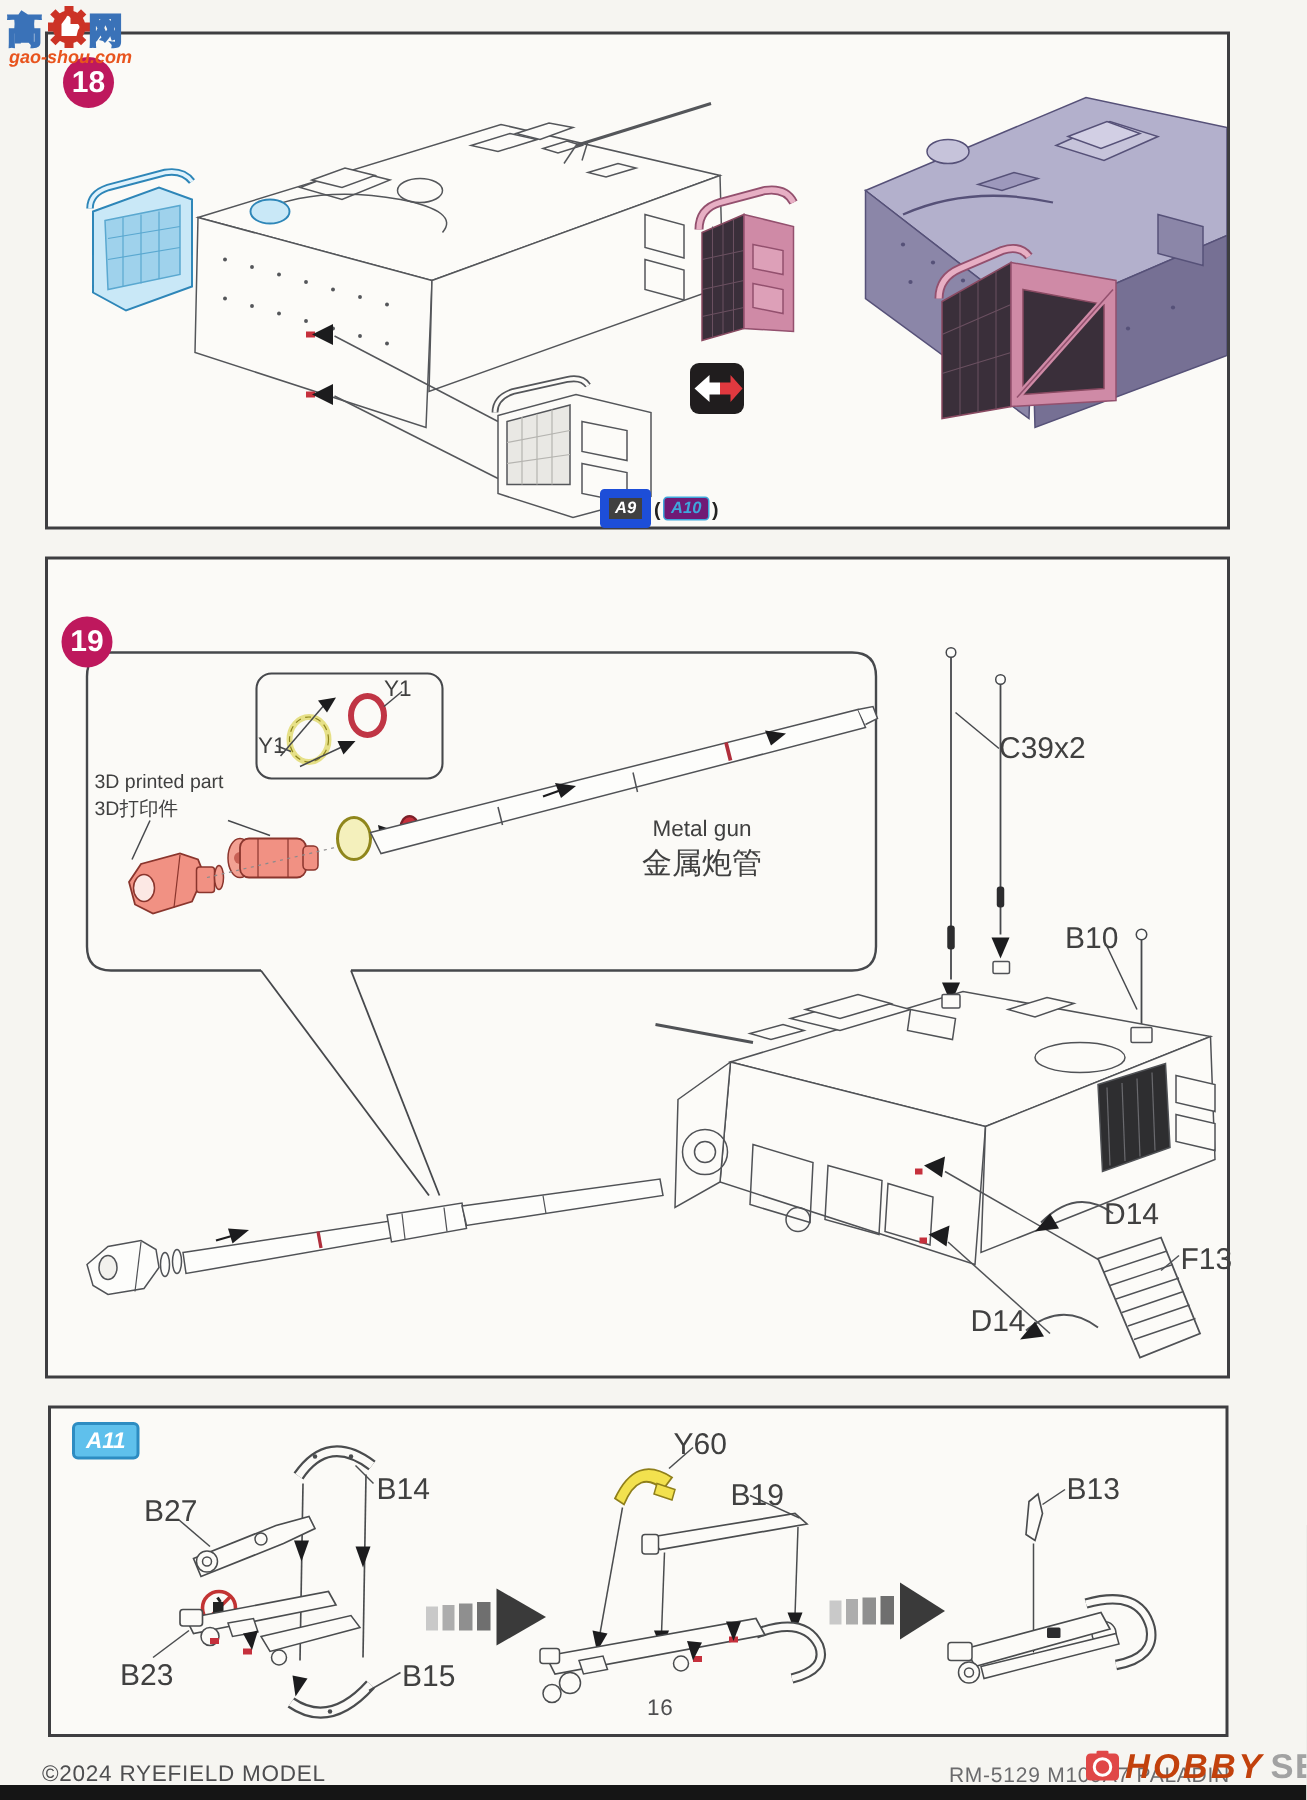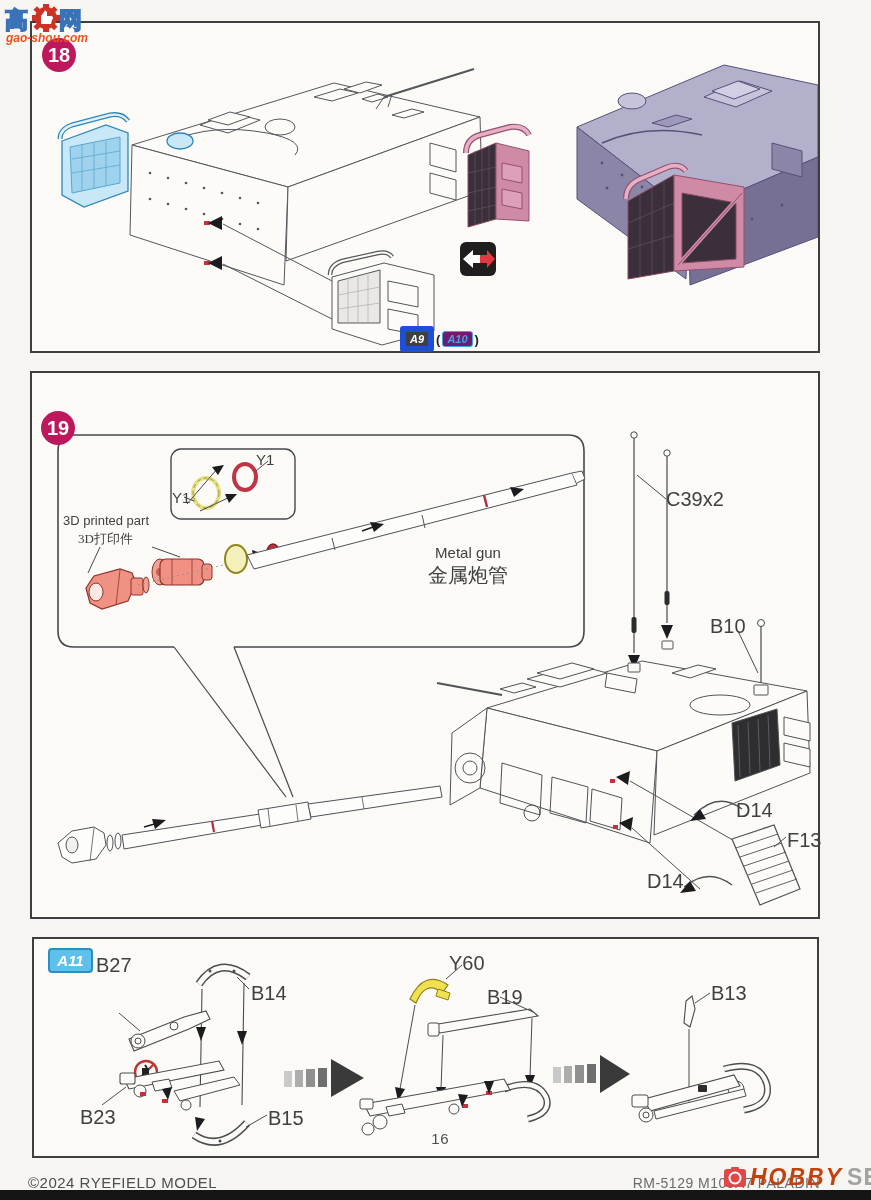--- a/index.html
+++ b/index.html
@@ -351,21 +351,21 @@
         </g>
         <line x1="754" y1="464" x2="742" y2="474" stroke="#505256" stroke-width="1"></line>
       </g>
     </svg>
   </div>
   <div class="stepnum" style="left:41px;top:383px;margin-top:28px;">19</div>
 
   <div class="lbl" style="left:256px;top:451px;">Y1</div>
   <div class="lbl" style="left:172px;top:489px;">Y1</div>
   <div class="lbl small" style="left:63px;top:513px;">3D printed part</div>
-  <div class="lbl small" style="left:78px;top:530px;font-family:Liberation Serif, serif;">3D打印件</div>
+  <div class="lbl small" style="left:63px;top:530px;">3D打印件</div>
   <div class="lbl center" style="left:420px;top:544px;width:96px;">Metal gun</div>
   <div class="lbl center" style="left:420px;top:562px;width:96px;font-size:20px;">金属炮管</div>
   <div class="lbl big" style="left:666px;top:488px;">C39x2</div>
   <div class="lbl big" style="left:710px;top:615px;">B10</div>
   <div class="lbl big" style="left:736px;top:799px;">D14</div>
   <div class="lbl big" style="left:787px;top:829px;">F13</div>
   <div class="lbl big" style="left:647px;top:870px;">D14</div>
 
   <div class="panel" id="p11" style="left:32px;top:937px;width:787px;height:221px;">
     <svg width="783" height="217" viewBox="0 0 783 217">
@@ -463,21 +463,21 @@
         <circle cx="612" cy="176" r="7" fill="#fcfbf8"></circle>
         <circle cx="612" cy="176" r="3" fill="#fcfbf8"></circle>
         <path d="M620,172 L710,150 L712,157 L622,180 Z" fill="#fcfbf8"></path>
         <rect x="664" y="146" width="9" height="7" rx="1" fill="#2c2c2e" stroke="none"></rect>
       </g>
     </svg>
   </div>
   <div class="badge-a11">A11</div>
 
   <div class="lbl big" style="left:251px;top:982px;">B14</div>
-  <div class="lbl big" style="left:96px;top:954px;text-align:center;">B27</div>
+  <div class="lbl big" style="left:96px;top:997px;text-align:center;">B27</div>
   <div class="lbl big" style="left:80px;top:1106px;">B23</div>
   <div class="lbl big" style="left:268px;top:1107px;">B15</div>
   <div class="lbl big" style="left:449px;top:952px;">Y60</div>
   <div class="lbl big" style="left:487px;top:986px;">B19</div>
   <div class="lbl big" style="left:711px;top:982px;">B13</div>
 
   <div class="footer-text" style="left:28px;top:1160px;">©2024 RYEFIELD MODEL</div>
   <div class="footer-text" style="left:415px;top:1116px;width:34px;text-align:right;">16</div>
   <div class="footer-text kitcode" style="left:600px;top:1161px;width:220px;text-align:right;">RM-5129 M109A7 PALADIN</div>
   <div class="hobby">

